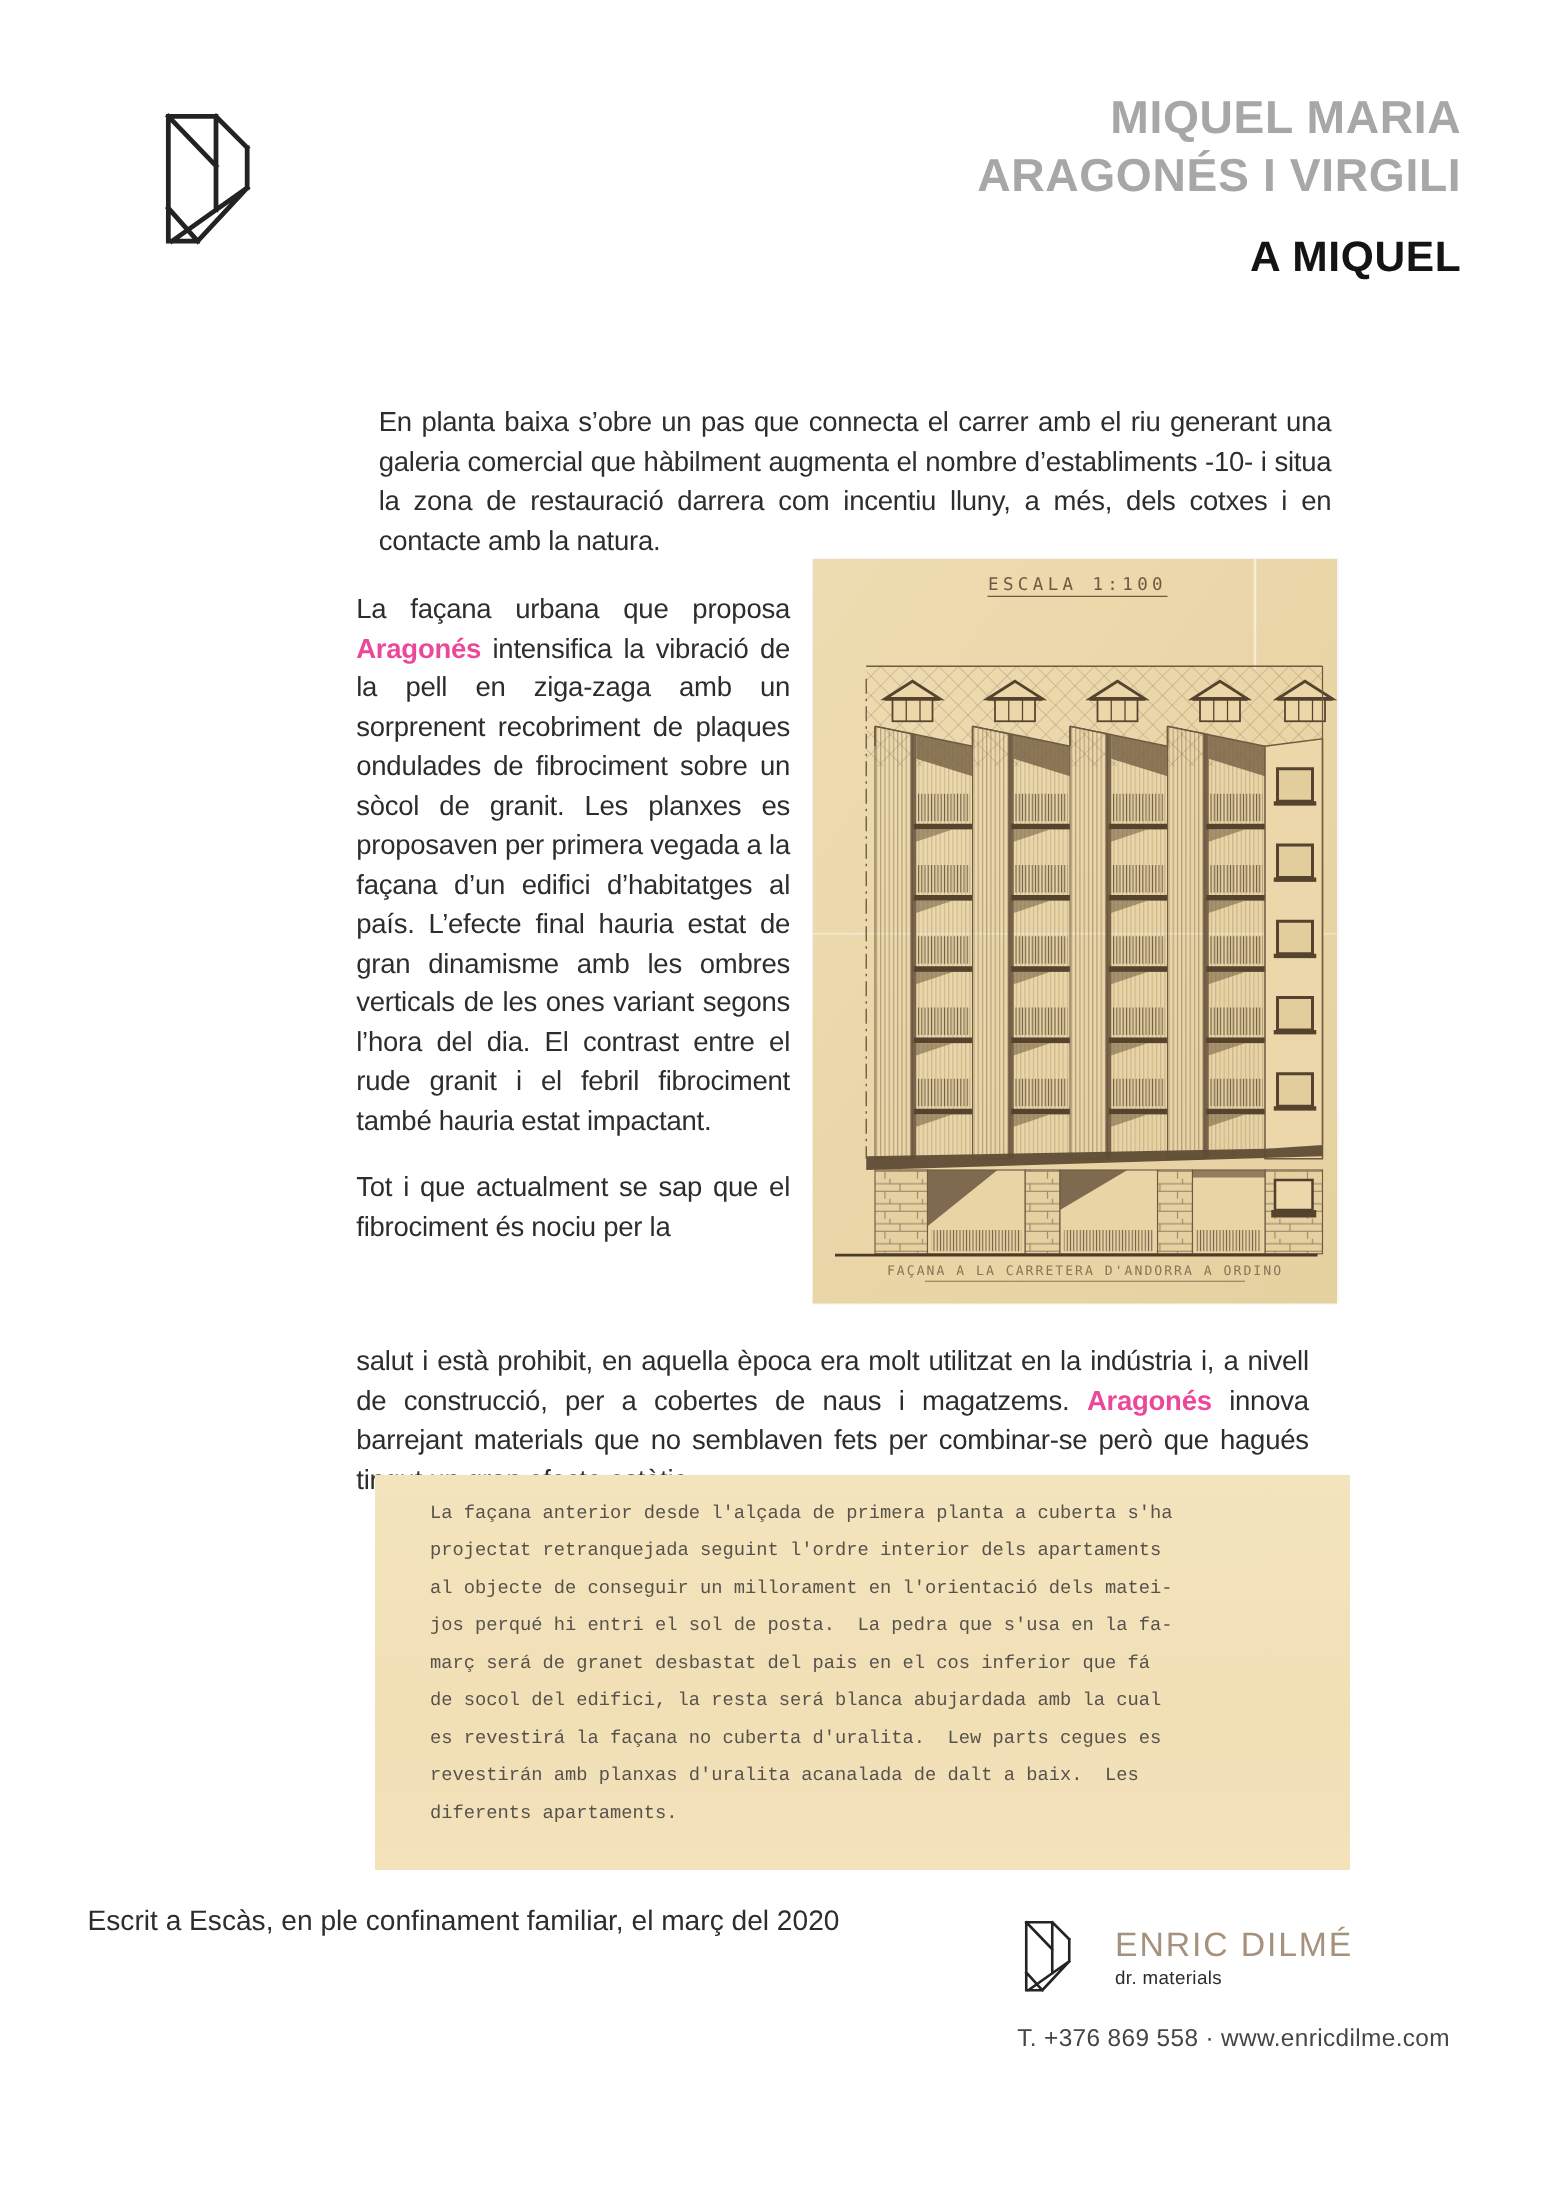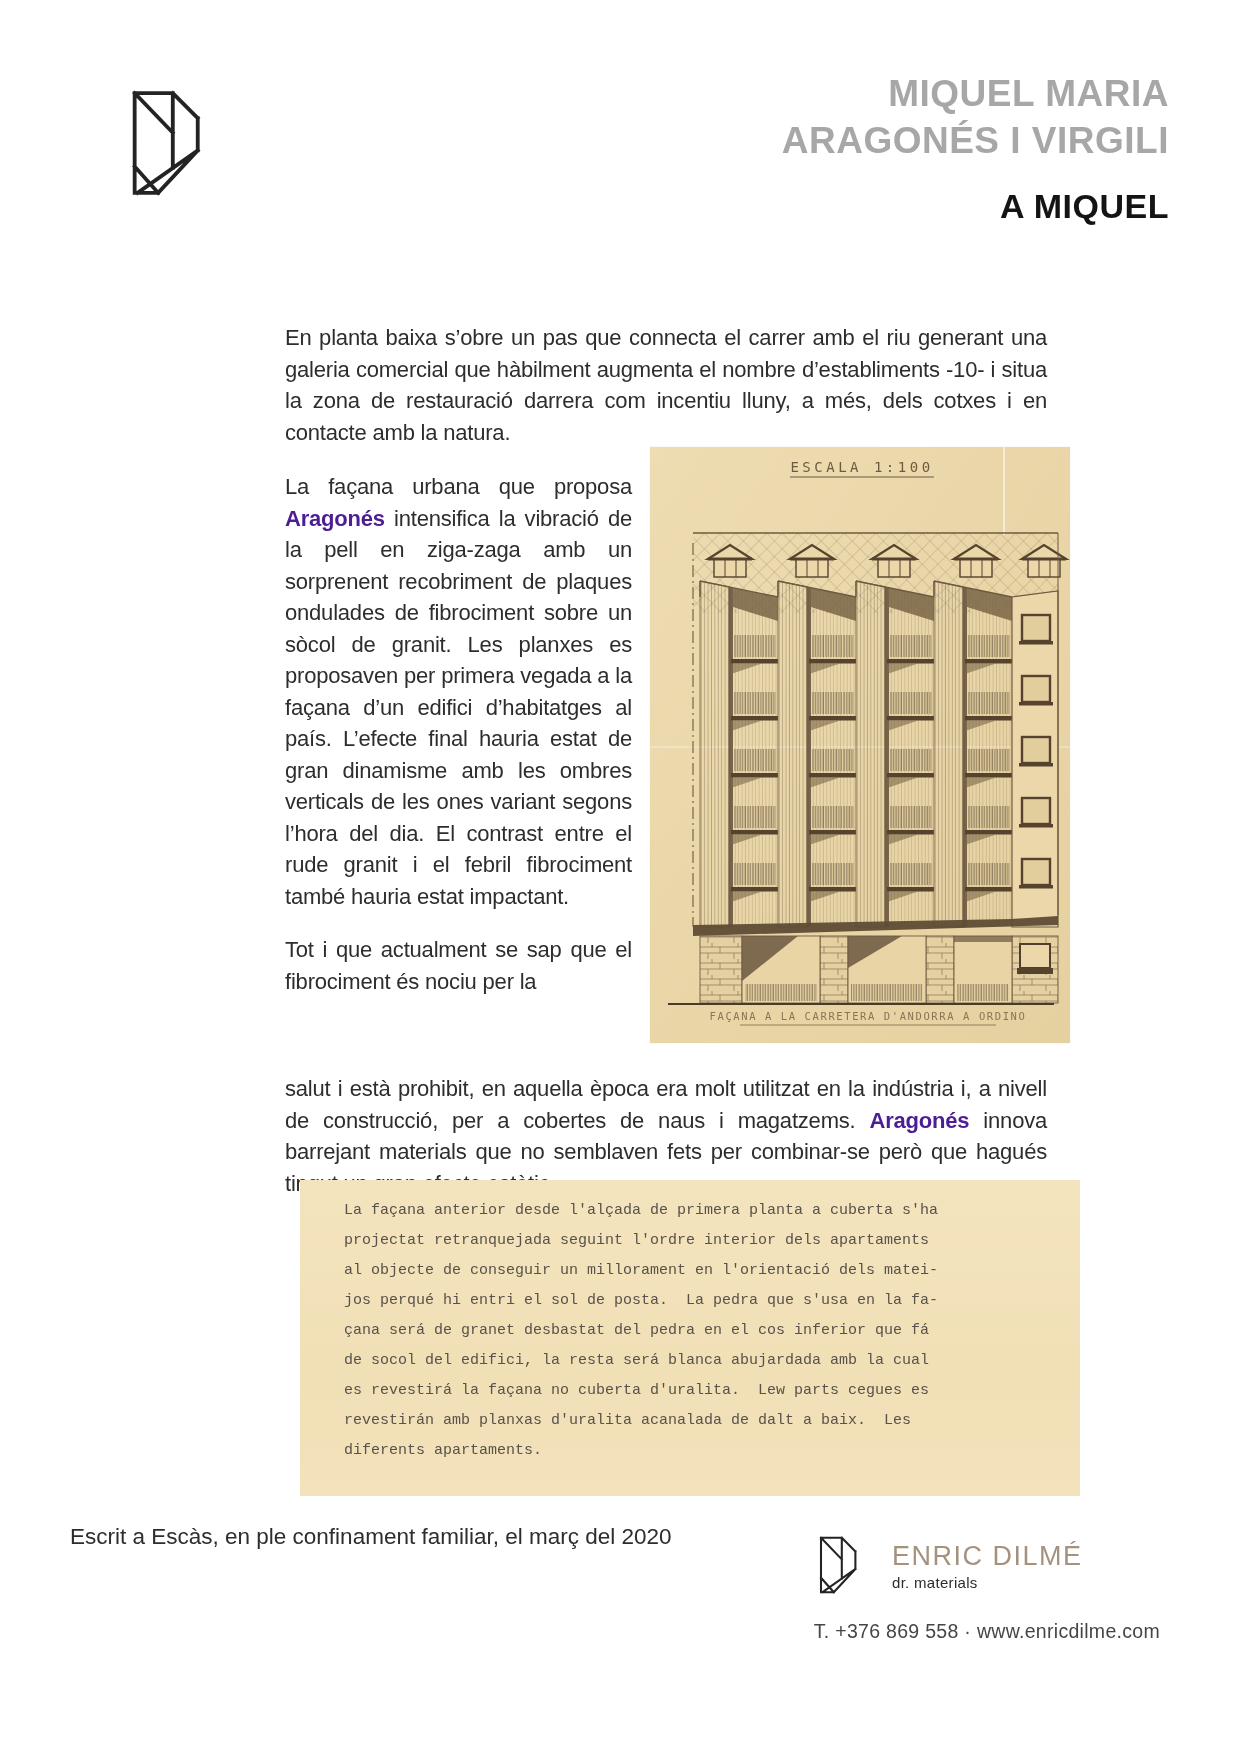--- a/index.html
+++ b/index.html
@@ -12,22 +12,22 @@
     color:#2d2d2d;
     overflow:hidden;
   }
   
   .logo-top{position:absolute;left:120px;top:84px;width:88px;height:118px;}
   .titles{position:absolute;right:72px;top:70px;text-align:right;}
   .title-line{font-size:37px;line-height:47px;font-weight:700;color:#a7a7a7;letter-spacing:.5px;}
   .subtitle{margin-top:22px;font-size:34px;line-height:40px;font-weight:700;color:#141414;letter-spacing:.5px;}
   
   .para{text-align:justify;font-size:22px;line-height:31.5px;letter-spacing:-0.2px;}
-  .para b{font-weight:700;color:#4c1d95;}
-  .para1{position:absolute;left:285px;top:300px;width:762px;}
+  .para b{font-weight:700;color:#ec4899;}
+  .para1{position:absolute;left:303px;top:300px;width:762px;}
   .leftcol{position:absolute;left:285px;top:449px;width:347px;}
   .leftcol .p2{margin-top:13px;}
   .contpara{position:absolute;left:285px;top:1051px;width:762px;}
   
   .drawing{position:absolute;left:650px;top:447px;width:420px;height:596px;box-shadow:0 0 1px rgba(0,0,0,.15);}
   
   .typewriter{
     position:absolute;left:300px;top:1180px;width:780px;height:316px;
     background:linear-gradient(180deg,#f4e4bd 0%,#f1e0b6 60%,#f3e2ba 100%);
     box-sizing:border-box;
@@ -282,21 +282,21 @@
     <line x1="90" y1="578" x2="346" y2="578" stroke="#8a7456" stroke-width="0.9"></line>
   </svg>
 
   <p class="para contpara"><span>salut i està prohibit, en aquella època era molt utilitzat en la indústria i, a nivell de construcció, per a cobertes de naus i magatzems. </span><b>Aragonés</b><span> innova barrejant materials que no semblaven fets per combinar-se però que hagués tingut un gran efecte estètic.</span></p>
 
   <div class="typewriter">
     <div class="tw-line">La façana anterior desde l'alçada de primera planta a cuberta s'ha</div>
     <div class="tw-line">projectat retranquejada seguint l'ordre interior dels apartaments</div>
     <div class="tw-line">al objecte de conseguir un millorament en l'orientació dels matei-</div>
     <div class="tw-line">jos perqué hi entri el sol de posta.  La pedra que s'usa en la fa-</div>
-    <div class="tw-line">çana será de granet desbastat del pedra en el cos inferior que fá</div>
+    <div class="tw-line">març será de granet desbastat del pais en el cos inferior que fá</div>
     <div class="tw-line">de socol del edifici, la resta será blanca abujardada amb la cual</div>
     <div class="tw-line">es revestirá la façana no cuberta d'uralita.  Lew parts cegues es</div>
     <div class="tw-line">revestirán amb planxas d'uralita acanalada de dalt a baix.  Les</div>
     <div class="tw-line">diferents apartaments.</div>
   </div>
 
   <div class="footer-note">Escrit a Escàs, en ple confinament familiar, el març del 2020</div>
 
   <div class="brand">
     <svg class="brand-logo" viewBox="0 0 60 80">

